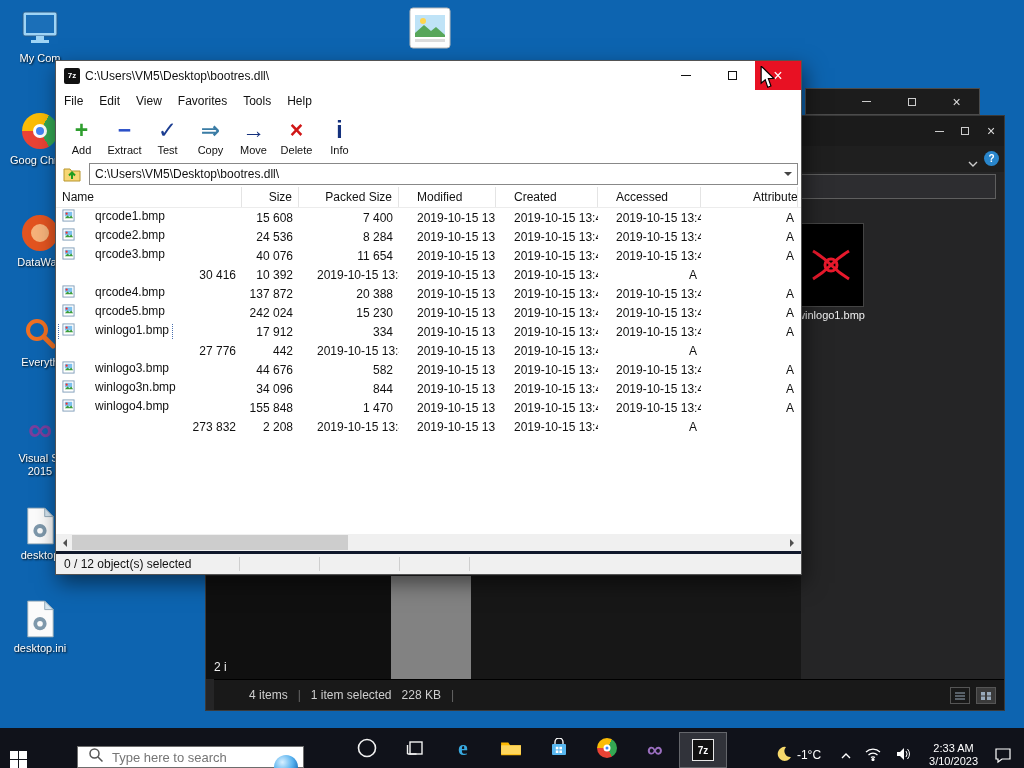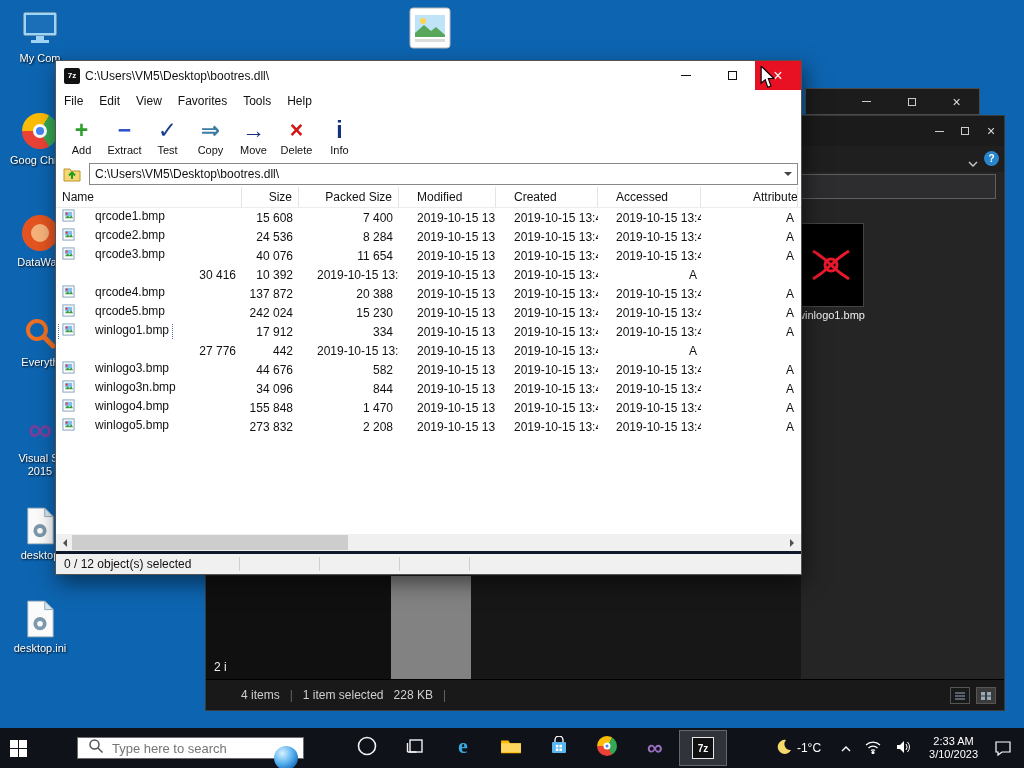--- a/index.html
+++ b/index.html
@@ -42,21 +42,21 @@
   .ex-addrbar{left:4px;right:8px;top:58px;height:25px;background:#2d2d30;border:1px solid #5f5f5f;}
   .ex-content{left:0;right:0;top:88px;bottom:31px;background:#252526;overflow:hidden;}
   .ex-content>*{position:absolute;}
   .band-a{left:0;top:372px;width:185px;height:105px;background:#101010;}
   .band-b{left:185px;top:372px;width:80px;height:105px;background:#828282;}
   .band-c{left:265px;top:372px;width:330px;height:105px;background:#171717;}
   .partial-text{left:8px;top:456px;color:#eee;font-size:12px;}
   .ex-tile{left:588px;top:20px;width:74px;text-align:center;}
   .ex-thumb{width:64px;height:82px;margin:0 auto;background:#000;display:flex;align-items:center;justify-content:center;outline:1px solid #444;}
   .ex-tile .tlbl{margin-top:3px;font-size:11px;color:#f0f0f0;white-space:nowrap;}
-  .ex-statusbar{left:0;right:0;bottom:0;height:31px;background:#191919;border-top:1px solid #000;display:flex;align-items:center;color:#cfcfcf;font-size:12px;padding-left:35px;gap:10px;}
+  .ex-statusbar{left:8px;right:0;bottom:0;height:31px;background:#191919;border-top:1px solid #000;display:flex;align-items:center;color:#cfcfcf;font-size:12px;padding-left:35px;gap:10px;}
   .ex-sb-div::after{content:"|";color:#666;}
   .ex-views{position:absolute;right:8px;top:7px;display:flex;gap:6px;}
   .view-btn{width:20px;height:17px;border:1px solid #555;display:flex;align-items:center;justify-content:center;}
   .view-btn.on{background:#3a3a3a;}
 
   
   .sevenzip{left:55px;top:60px;width:747px;height:515px;background:#fff;z-index:5;border:1px solid #535353;box-shadow:3px 8px 20px rgba(0,0,0,.5);display:flex;flex-direction:column;}
   .sz-titlebar{flex:0 0 29px;display:flex;align-items:center;background:#fff;position:relative;}
   .sz-appicon{width:16px;height:16px;margin:0 5px 0 8px;background:#111;color:#fff;font-size:8px;font-weight:bold;display:flex;align-items:center;justify-content:center;border-radius:2px;}
   .sz-title{font-size:12px;color:#111;white-space:nowrap;}
@@ -95,21 +95,21 @@
   .sz-hscroll{flex:0 0 17px;background:#f0f0f0;display:flex;align-items:center;position:relative;}
   .scroll-arrow{width:17px;height:17px;display:flex;align-items:center;justify-content:center;}
   .scroll-arrow.right{margin-left:auto;}
   .arr-left::after{content:"";border:4px solid transparent;border-right-color:#505050;margin-right:3px;}
   .arr-right::after{content:"";border:4px solid transparent;border-left-color:#505050;margin-left:3px;}
   .scroll-thumb{position:absolute;left:16px;top:1px;width:276px;height:15px;background:#cdcdcd;}
   .sz-statusbar{flex:0 0 23px;background:#f0f0f0;border-top:3px solid #0f172a;display:flex;align-items:center;font-size:12px;color:#111;padding-left:8px;position:relative;}
   .sb-div{position:absolute;top:3px;bottom:3px;width:1px;background:#cfcfcf;}
 
   
-  .taskbar{position:absolute;left:0;bottom:0;width:1024px;height:40px;background:#10121a;z-index:20;display:flex;align-items:center;gap:39px;}
+  .taskbar{position:absolute;left:0;bottom:0;width:1024px;height:40px;background:#10121a;z-index:20;display:flex;align-items:flex-end;gap:39px;}
   .tb-start{width:48px;display:flex;align-items:center;justify-content:center;}
   .tb-search{width:284px;background:#fff;border:1px solid #6d6d6d;display:flex;align-items:center;padding-left:10px;gap:8px;position:relative;}
   .tb-search input{border:none;outline:none;font-size:13px;width:160px;color:#222;background:transparent;font-family:inherit;}
   .search-swirl{position:absolute;right:5px;top:8px;width:24px;height:24px;border-radius:50%;background:radial-gradient(circle at 35% 30%,#d8f0ff,#58b2ef 45%,#1668b5 80%);}
   .tb-apps{display:flex;}
   .tb-appbtn{width:48px;display:flex;align-items:center;justify-content:center;}
   .tb-appbtn.active{background:rgba(255,255,255,.14);box-shadow:inset 0 0 0 1px rgba(255,255,255,.25);}
   .tb-right{margin-left:auto;display:flex;align-items:center;}
   .weather{display:flex;align-items:center;gap:5px;color:#fff;font-size:12px;padding:0 10px;}
   .tray{display:flex;align-items:center;gap:14px;padding:0 10px;color:#fff;font-size:12px;}
@@ -521,31 +521,20 @@
           </span>
         </div>
         <div class="cell c-num">155 848</div>
         <div class="cell c-num">1 470</div>
         <div class="cell c-date">2019-10-15 13:46</div>
         <div class="cell c-date">2019-10-15 13:46</div>
         <div class="cell c-date">2019-10-15 13:46</div>
         <div class="cell c-attr">A</div>
       </div>
       <div class="sz-row sz-grid">
-        <div class="cell c-name">
-          <span class="namewrap">
-            <span><svg width="13" height="13" viewBox="0 0 14 14">
-                <rect x="1" y="1" width="12" height="12" fill="#fff" stroke="#7f9db9"></rect>
-                <rect x="3" y="3" width="8" height="5" fill="#7ec0ee"></rect>
-                <circle cx="5" cy="5" r="1.2" fill="#e33"></circle>
-                <path d="M3 10 l3 -3 2 2 2 -2 2 3 z" fill="#3a9d3a"></path>
-              </svg></span>
-            <span>winlogo5.bmp</span>
-          </span>
-        </div>
         <div class="cell c-num">273 832</div>
         <div class="cell c-num">2 208</div>
         <div class="cell c-date">2019-10-15 13:46</div>
         <div class="cell c-date">2019-10-15 13:46</div>
         <div class="cell c-date">2019-10-15 13:46</div>
         <div class="cell c-attr">A</div>
       </div>
     </div>
   <div class="sz-hscroll">
     <span class="scroll-arrow arr-left"></span>

